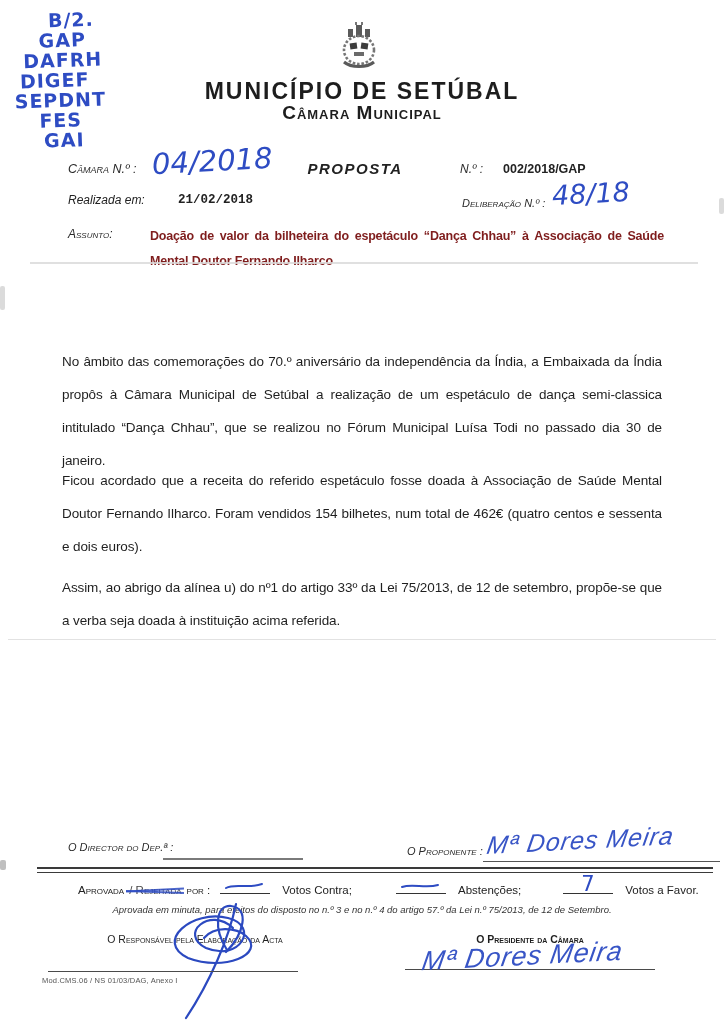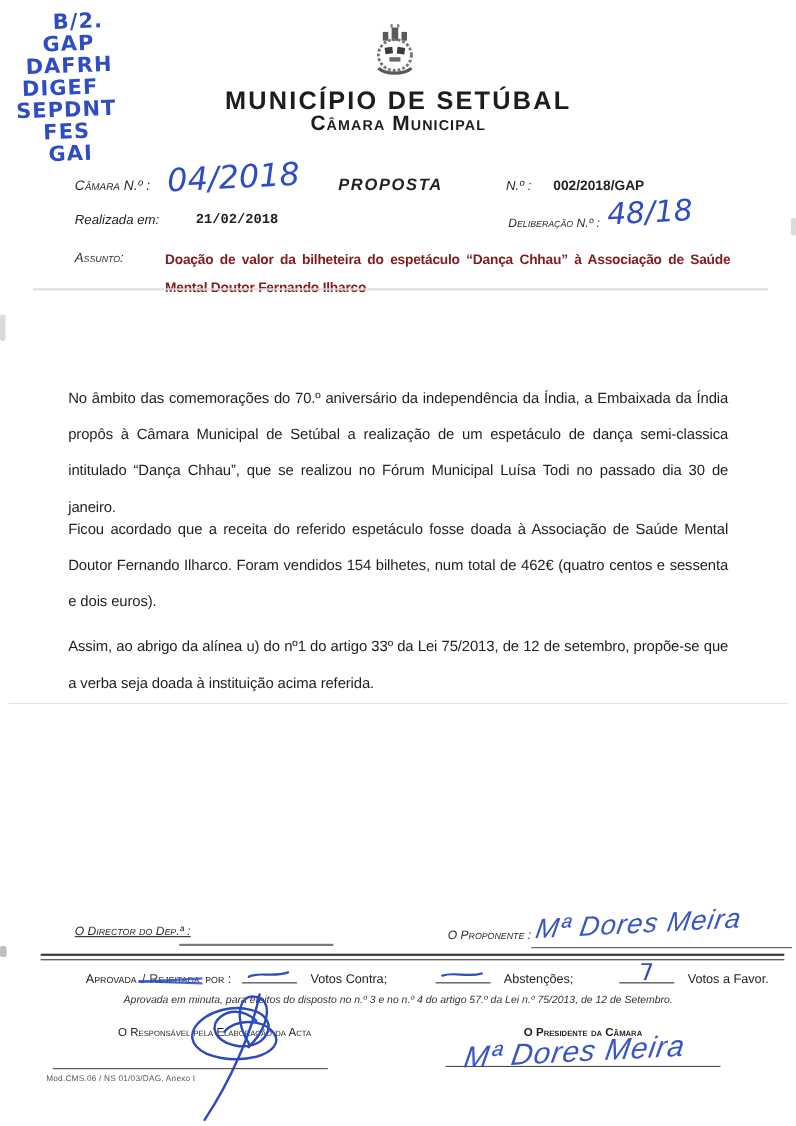--- a/index.html
+++ b/index.html
@@ -101,21 +101,21 @@
   <div class="abs assunto-text" style="left:150px;top:224px;width:514px;">Doação de valor da bilheteira do espetáculo “Dança Chhau” à Associação de Saúde Mental Doutor Fernando Ilharco</div>
 
   <div class="abs sep" style="left:30px;top:262px;width:668px;"></div>
 
   <div class="abs para" style="left:62px;top:345px;">No âmbito das comemorações do 70.º aniversário da independência da Índia, a Embaixada da Índia propôs à Câmara Municipal de Setúbal a realização de um espetáculo de dança semi-classica intitulado “Dança Chhau”, que se realizou no Fórum Municipal Luísa Todi no passado dia 30 de janeiro.</div>
   <div class="abs para" style="left:62px;top:464px;">Ficou acordado que a receita do referido espetáculo fosse doada à Associação de Saúde Mental Doutor Fernando Ilharco. Foram vendidos 154 bilhetes, num total de 462€ (quatro centos e sessenta e dois euros).</div>
   <div class="abs para" style="left:62px;top:571px;">Assim, ao abrigo da alínea u) do nº1 do artigo 33º da Lei 75/2013, de 12 de setembro, propõe-se que a verba seja doada à instituição acima referida.</div>
 
   <div class="abs sep2" style="left:8px;top:639px;width:708px;"></div>
 
-  <div class="abs flabel" style="left:68px;top:841px;font-size:11px;text-decoration:underline;">O Director do Dep.ª :</div>
+  <div class="abs flabel" style="left:68px;top:841px;font-size:11px;">O Director do Dep.ª :</div>
   <div class="abs" style="left:163px;top:843px;width:140px;border-bottom:2px solid #7a7a7a;height:15px;"></div>
 
   <div class="abs flabel" style="left:407px;top:845px;font-size:11px;">O Proponente :</div>
   <div class="abs sigline" style="left:483px;top:845px;width:237px;height:16px;"></div>
   <div class="abs sig-text" style="left:487px;top:826px;font-size:25px;">Mª Dores Meira</div>
 
   <div class="abs thickline" style="left:37px;top:867px;width:676px;"></div>
 
   <div class="abs vrow">
     <span class="sc">Aprovada</span>

